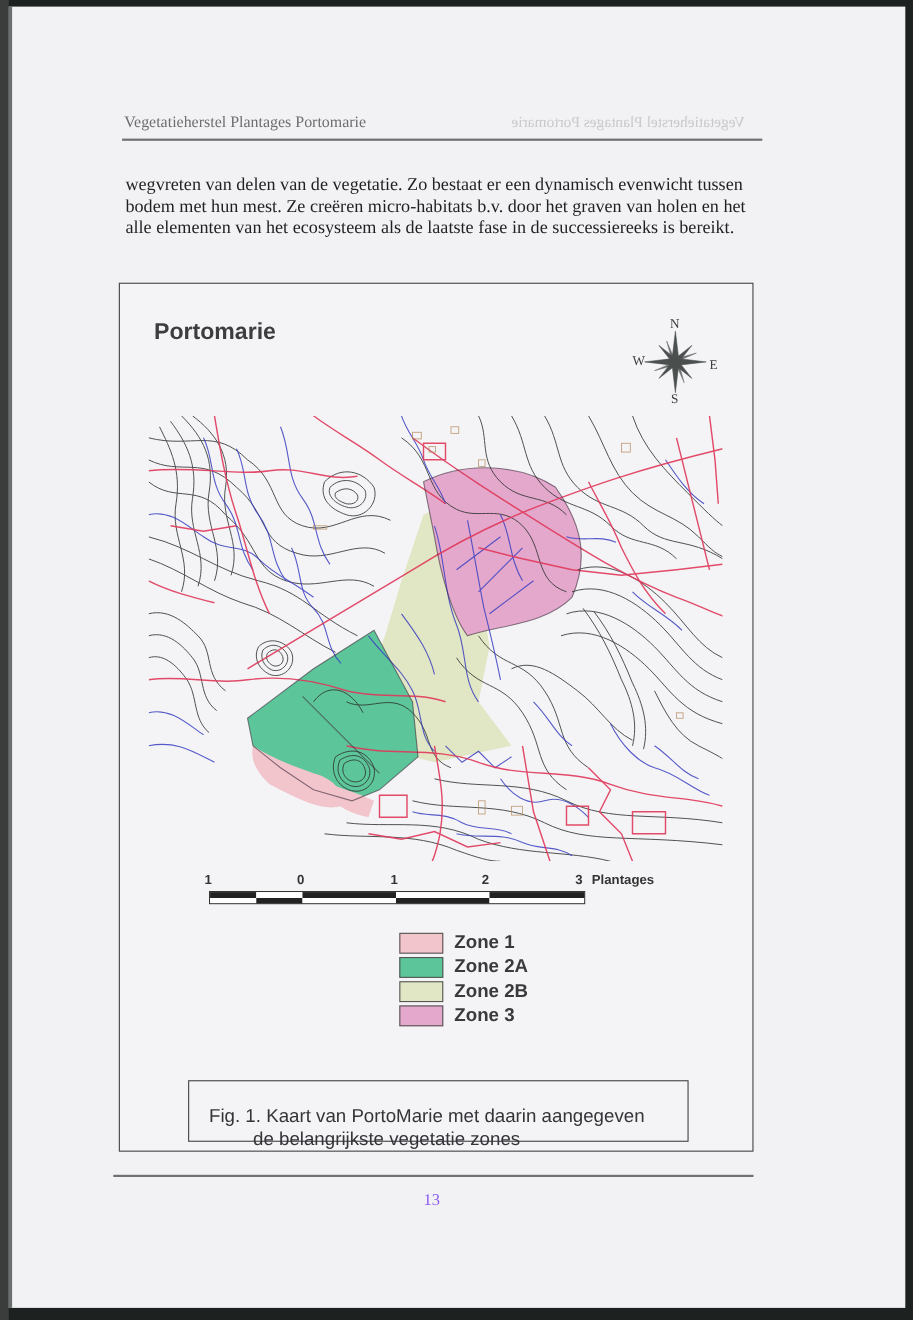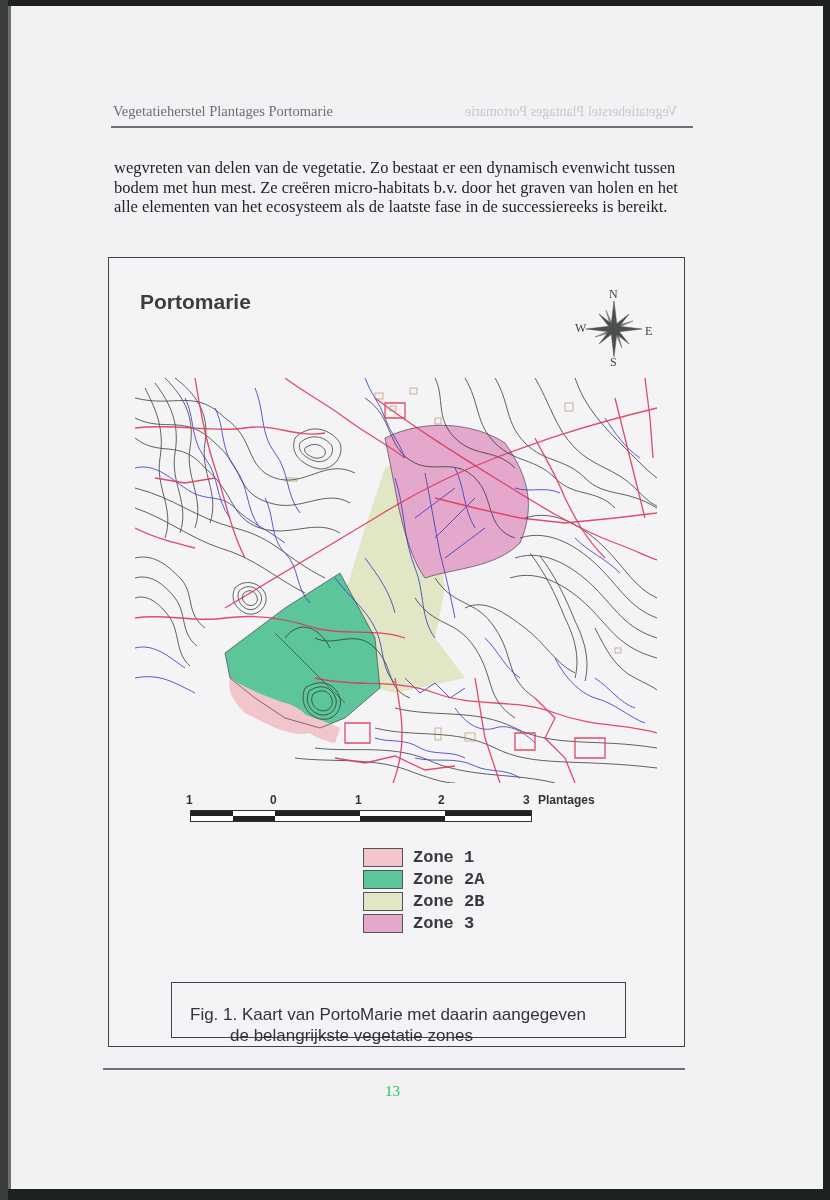--- a/index.html
+++ b/index.html
@@ -12,29 +12,29 @@
   .body-text .p { display:block; }
   .figure-frame { position:absolute; left:108px; top:257px; width:575px; height:788px; border:1.5px solid #404245; background:#f4f4f6; }
   .map-title { position:absolute; left:140px; top:290px; font-family:Liberation Sans, sans-serif; font-weight:bold; font-size:21px; color:#3d3d40; }
   .compass { position:absolute; left:573px; top:287px; width:80px; height:80px; }
   .compass .lbl { position:absolute; font-size:12px; color:#3f3f42; }
   .map { position:absolute; left:135px; top:378px; width:522px; height:405px; overflow:hidden; }
   .scalebar { position:absolute; left:160px; top:790px; width:460px; height:40px; font-family:"Liberation Sans", sans-serif; }
   .scale-num { position:absolute; top:3px; font-weight:bold; font-size:12px; color:#333; }
   .scale-bars { position:absolute; left:30px; top:20px; width:340px; height:10px; border:1px solid #333; }
   .scale-seg { position:absolute; top:0; height:10px; }
-  .legend { position:absolute; left:350px; top:846px; font-family:Liberation Mono, monospace;padding-left:13px; }
+  .legend { position:absolute; left:350px; top:846px; font-family:Liberation Sans, sans-serif;padding-left:13px; }
   .legend-item { display:flex; align-items:center; height:22px; }
   .swatch { width:38px; height:17px; border:1px solid #555; margin-right:10px; }
   .legend-label { font-weight:bold; font-size:17px; color:#3a3a3e; }
   .caption { position:absolute; left:171px; top:982px; width:455px; height:56px; border:1.5px solid #404245; font-family:"Liberation Sans", sans-serif; font-size:17px; color:#333338; line-height:21px; padding-top:21px; box-sizing:border-box; }
   .caption .l1 { padding-left:18px; }
   .caption .l2 { padding-left:58px; }
   .foot-rule { position:absolute; left:103px; top:1068px; width:582px; height:2px; background:#6f7073; }
-  .page-number { position:absolute; left:385px; top:1083px; font-size:15px; color:#22c55e;text-align:center; }
+  .page-number { position:absolute; left:385px; top:1083px; font-size:15px; color:#8b5cf6;text-align:center; }
   .bleed { position:absolute; font-size:14px; color:#c9c9cd; font-family:"Liberation Serif", serif; white-space:nowrap; }
 </style>
 </head>
 <body>
 
 <div class="spine-shadow"></div>
 
 <div class="page"></div>
 
 <div class="bleed" style="left:465px;top:104px;transform:scaleX(-1);">Vegetatieherstel Plantages Portomarie</div>

